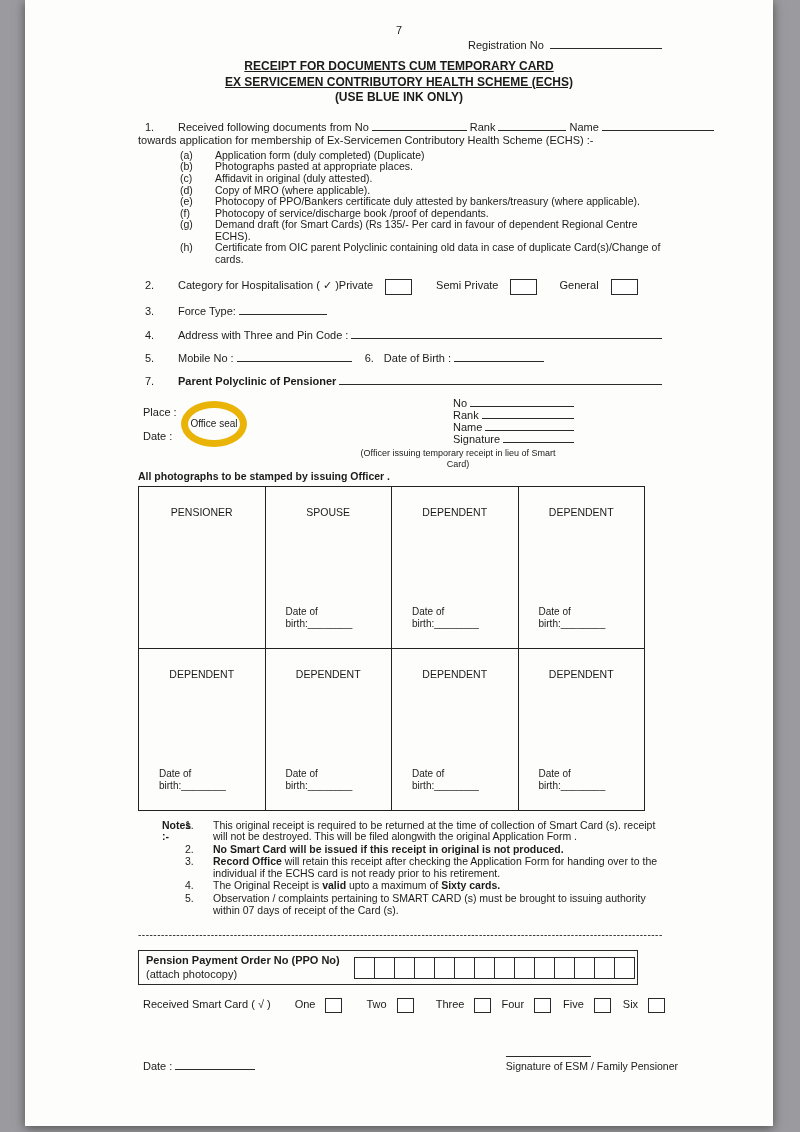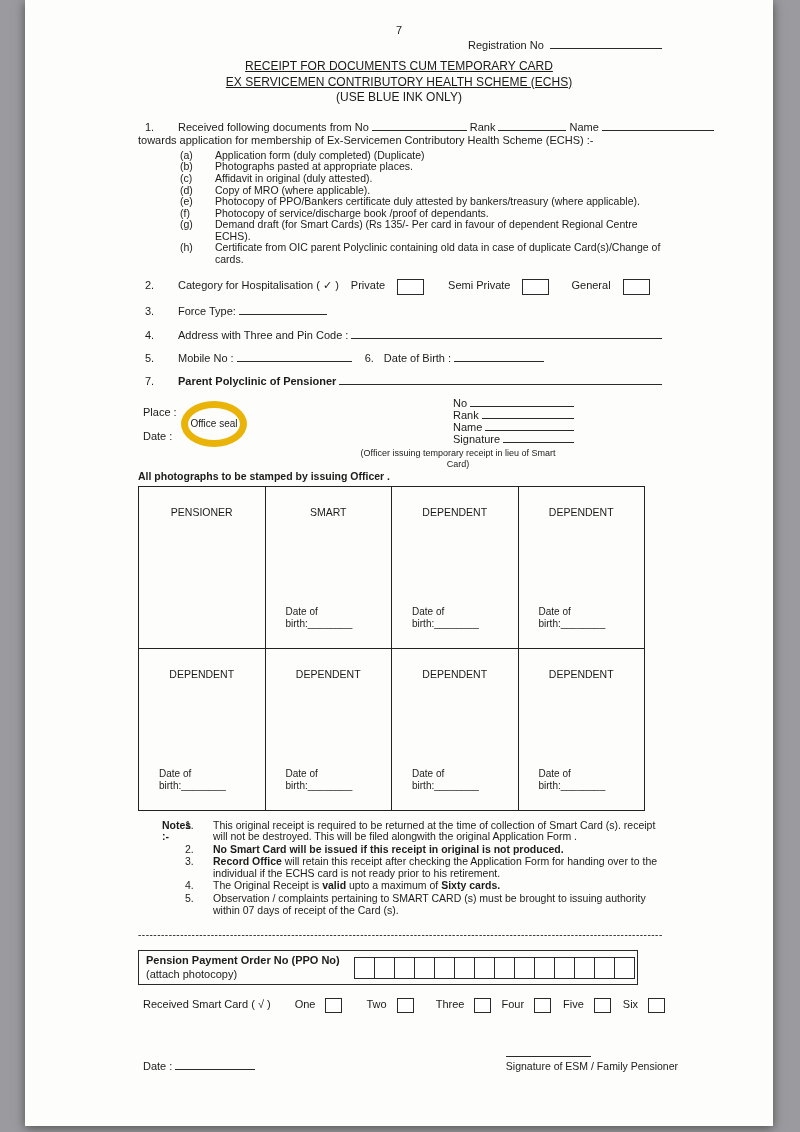--- a/index.html
+++ b/index.html
@@ -4,31 +4,31 @@
 <style>
   * { margin:0; padding:0; box-sizing:border-box; }
   body { background:#9b9b9f; font-family:"Liberation Sans", sans-serif; }
   .canvas { position:relative; width:800px; height:1132px; margin:0 auto; background:#9b9b9f; overflow:hidden; }
   .page { position:absolute; left:25px; top:0; width:748px; height:1126px; background:#fdfdfc; color:#1b1b1b;
           font-size:11px; line-height:1.2; box-shadow:0 2px 10px rgba(0,0,0,.5); padding-top:24px; }
   .center { text-align:center; }
   .bold { font-weight:bold; }
   .b { font-weight:bold; }
   .reg { margin:2px 0 0 443px; }
-  .title { font-weight:normal; font-size:12px; text-align:center; margin-top:1px; }
+  .title { font-weight:bold; font-size:12px; text-align:center; margin-top:1px; }
   .title.u { text-decoration:underline; }
   .t1 { margin-top:7px; }
   .ul { display:inline-block; border-bottom:1px solid #2a2a2a; height:10px; margin:0 3px; flex:none; }
   .w68{width:68px} .w80{width:80px} .w88{width:88px} .w90{width:90px}
   .w95{width:95px} .w112{width:112px} .w115{width:115px}
   .fl1 { flex:1 1 auto; }
   .row { display:flex; align-items:baseline; padding-left:120px; }
   .numcol { width:33px; flex:none; }
   .mt16{margin-top:16px} .mt14{margin-top:14px} .mt10{margin-top:10px}
-  .ml10{margin-left:10px} .ml12{margin-left:12px} .ml16{margin-left:12px} .ml22{margin-left:22px} .ml24{margin-left:24px}
+  .ml10{margin-left:10px} .ml12{margin-left:12px} .ml16{margin-left:0} .ml22{margin-left:22px} .ml24{margin-left:24px}
   .towards { margin-left:113px; }
   .docs { margin-top:3px; font-size:10.5px; line-height:1.1; }
   .doc-row { display:flex; }
   .doc-label { margin-left:155px; width:35px; flex:none; }
   .doc-text { width:452px; }
   .cb { width:27px; height:16px; border:1px solid #2a2a2a; flex:none; align-self:center; background:#fff; }
   .pr108 { padding-right:108px; }
   .seal-officer { position:relative; height:66px; margin-top:12px; }
   .lbl-place { position:absolute; left:118px; top:6px; }
   .lbl-date  { position:absolute; left:118px; top:30px; }
@@ -195,21 +195,21 @@
       <tbody>
           <tr>
         <td>
           <div class="pcell">
             <span class="phead">PENSIONER</span>
             <span class="pdob"></span>
           </div>
         </td>
         <td>
           <div class="pcell">
-            <span class="phead">SMART</span>
+            <span class="phead">SPOUSE</span>
             <span class="pdob">Date of birth:________</span>
           </div>
         </td>
         <td>
           <div class="pcell">
             <span class="phead">DEPENDENT</span>
             <span class="pdob">Date of birth:________</span>
           </div>
         </td>
         <td>

